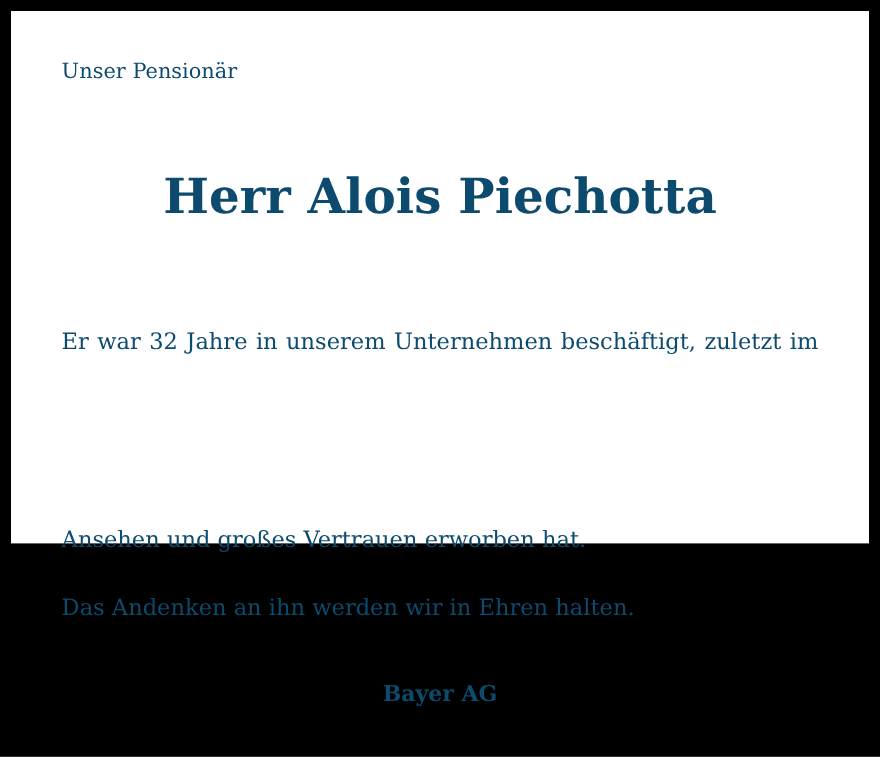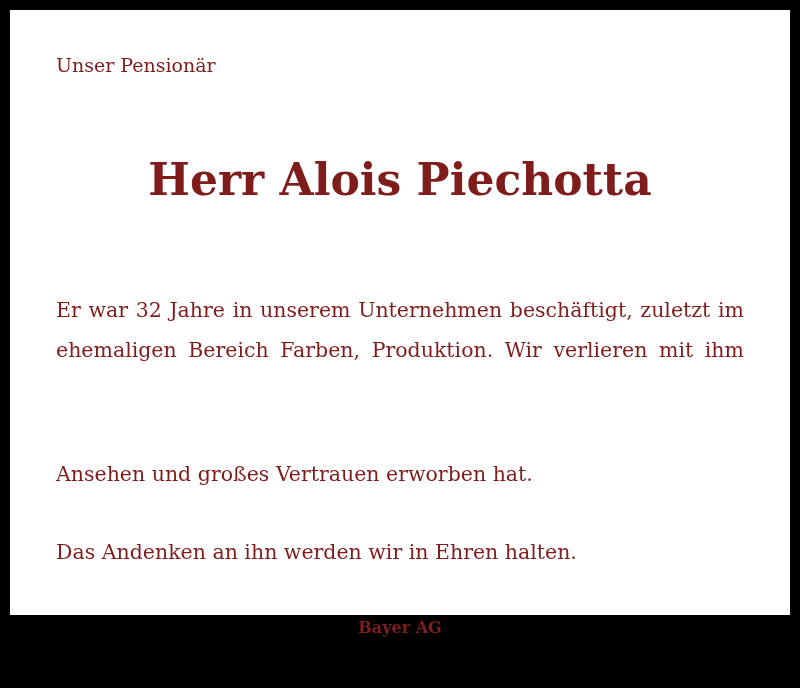--- a/index.html
+++ b/index.html
@@ -1,33 +1,32 @@
 <!DOCTYPE html>
 <html><head>
 <meta charset="utf-8">
 <style>
   html, body { margin: 0; padding: 0; }
   body { width: 800px; height: 688px; background: #000; position: relative; overflow: hidden; }
   .card {
-    position: absolute; left: 10px; top: 10px; width: 780px; height: 605px;
-    background: #fff; color: #7f1d1d;
+    position: absolute; left: 10px; top: 10px; width: 780px; height: 484px;
+    background: #fff; color: #0c4a6e;
     font-family: "DejaVu Serif", "Liberation Serif", serif;
   }
   .intro { position: absolute; left: 46px; top: 44px; font-size: 19px; }
   .name { position: absolute; left: 0; right: 0; top: 120px; text-align: center;
     font-size: 44px; font-weight: bold; margin-top: 24px; }
   .line { position: absolute; left: 46px; width: 688px; font-size: 20.5px; white-space: nowrap; }
   .just { text-align: justify; text-align-last: justify; white-space: normal; }
   .sig { position: absolute; left: 0; right: 0; top: 608px; text-align: center;
-    font-size: 16px; font-weight: bold; }
+    font-size: 20px; font-weight: bold; }
 </style>
 </head>
 <body>
 
 <div class="card">
   <div class="intro">Unser Pensionär</div>
   <div class="name">Herr Alois Piechotta</div>
   <div class="line just" style="top:288px">Er war 32 Jahre in unserem Unternehmen beschäftigt, zuletzt im</div>
-  <div class="line just" style="top:328px">ehemaligen Bereich Farben, Produktion. Wir verlieren mit ihm</div>
-  <div class="line" style="top:452px">Ansehen und großes Vertrauen erworben hat.</div>
+  <div class="line" style="top:468px">Ansehen und großes Vertrauen erworben hat.</div>
   <div class="line" style="top:530px">Das Andenken an ihn werden wir in Ehren halten.</div>
   <div class="sig">Bayer AG</div>
 </div>
 
 </body></html>

